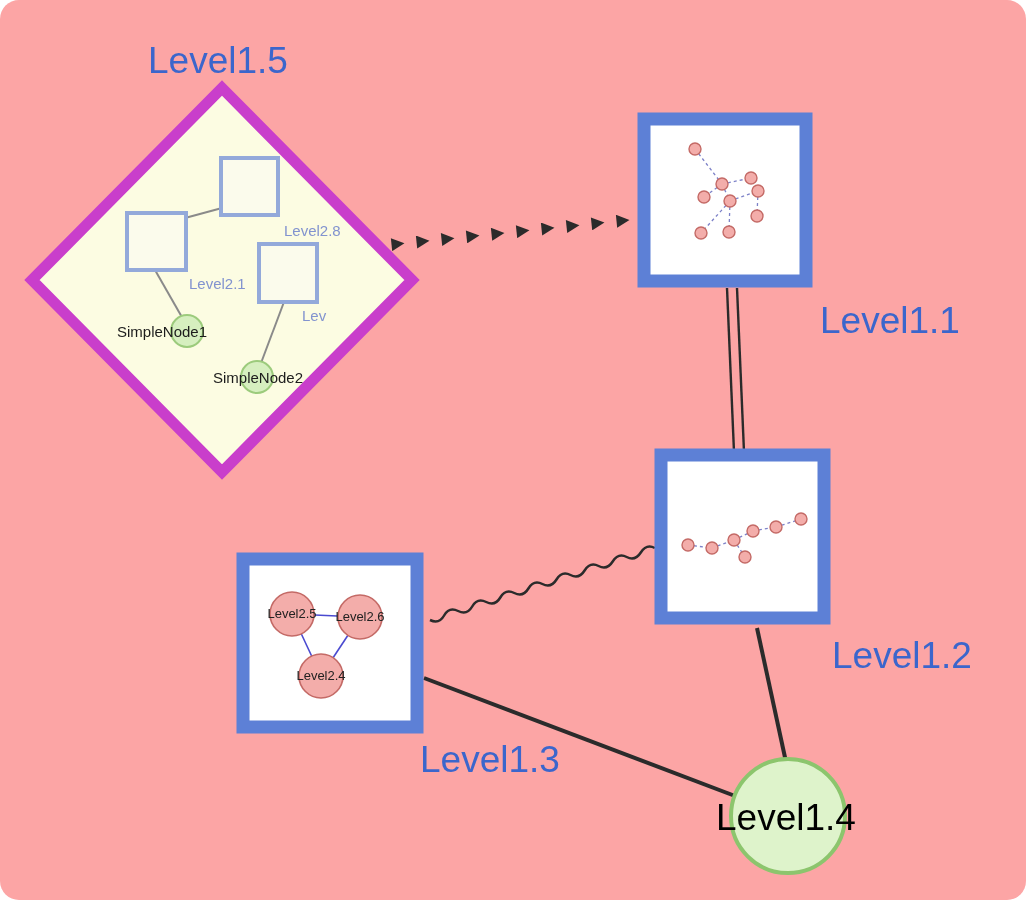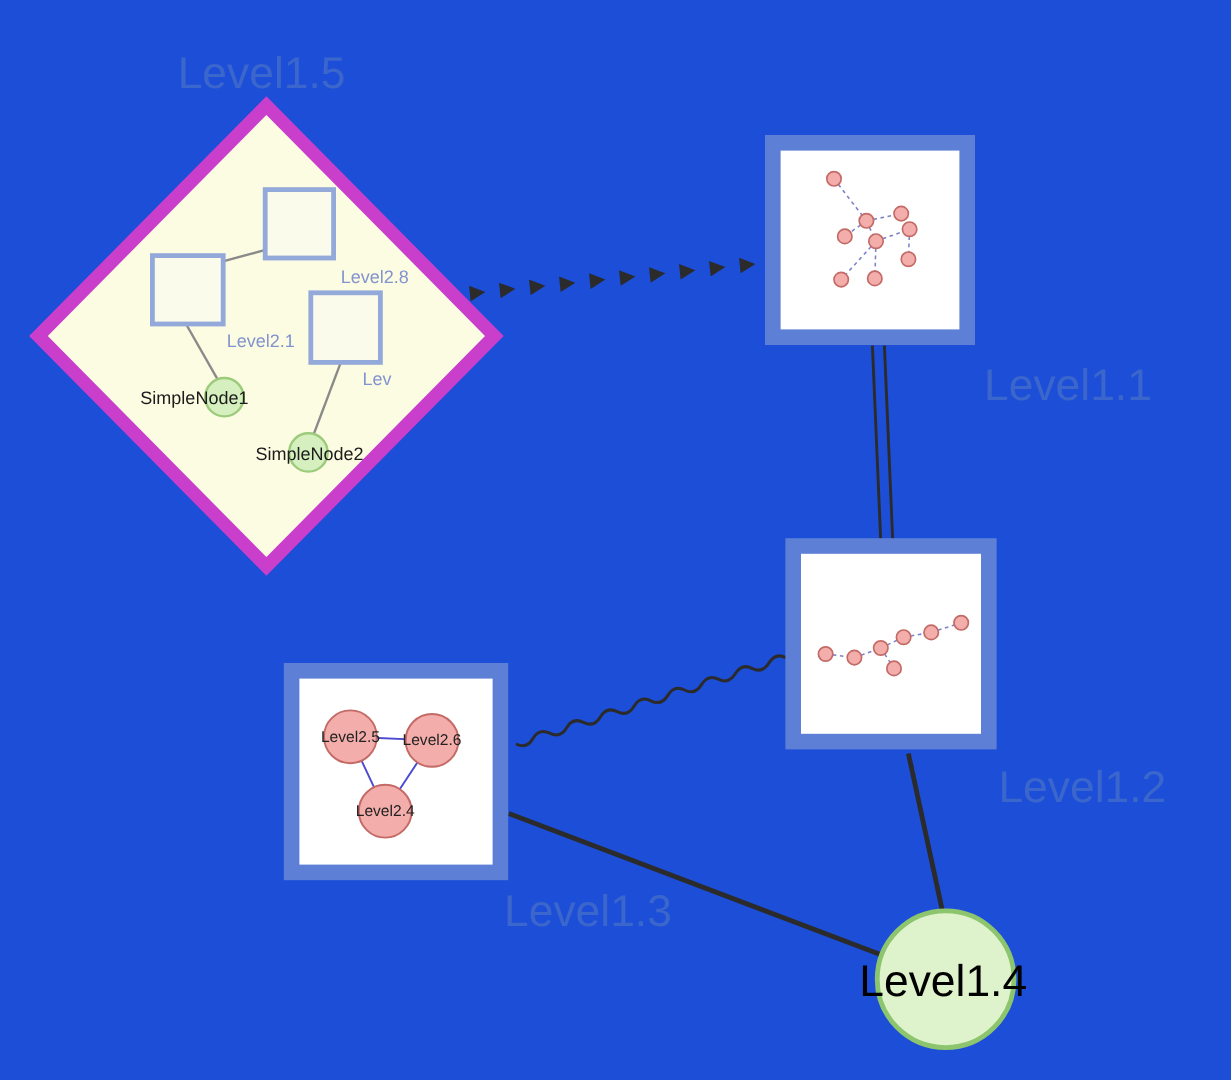--- a/index.html
+++ b/index.html
@@ -1,22 +1,23 @@
 <!DOCTYPE html>
 <html style="--diamond-border: #c93ecb; --diamond-fill: #fcfce2; --group-square-border: #93a9da; --group-square-fill: #fbfbec; --node-border-blue: #5d80d6; --green-node-fill: #def3cb; --green-node-border: #8cc56d; --small-green-fill: #d6efbf; --small-green-border: #9ccb7c; --pink-node-fill: #f3adaa; --pink-node-border: #c46a66; --label-blue: #3b66cc; --inner-label-blue: #8293cf; --edge-black: #2b2b2b; --mini-edge-blue: #7d82c8; --triangle-edge-blue: #4a4ad0;"><head>
 <meta charset="utf-8">
 <style>
   html, body { margin: 0; padding: 0; background: #ffffff; }
   .stage {
     position: relative;
     width: 1026px;
     height: 900px;
-    background: #1d4ed8;
+    background: #fca5a5;
     overflow: hidden;
     font-family: "Liberation Sans", "DejaVu Sans", sans-serif;
+    border-radius: 19px;
   }
   svg { display: block; }
   svg text { font-family: "Liberation Sans", "DejaVu Sans", sans-serif; }
 
   .diamond       { fill: var(--diamond-fill, #fcfce2); stroke: var(--diamond-border, #c93ecb); stroke-width: 11px; }
   .inner-square  { fill: var(--group-square-fill, #fbfbec); stroke: var(--group-square-border, #93a9da); stroke-width: 4px; }
   .big-square    { fill: #ffffff; stroke: var(--node-border-blue, #5d80d6); stroke-width: 13px; }
   .small-green   { fill: var(--small-green-fill, #d6efbf); stroke: var(--small-green-border, #9ccb7c); stroke-width: 2px; }
   .green-node    { fill: var(--green-node-fill, #def3cb); stroke: var(--green-node-border, #8cc56d); stroke-width: 4px; }
   .pink-node     { fill: var(--pink-node-fill, #f3adaa); stroke: var(--pink-node-border, #c46a66); stroke-width: 1.6px; }

